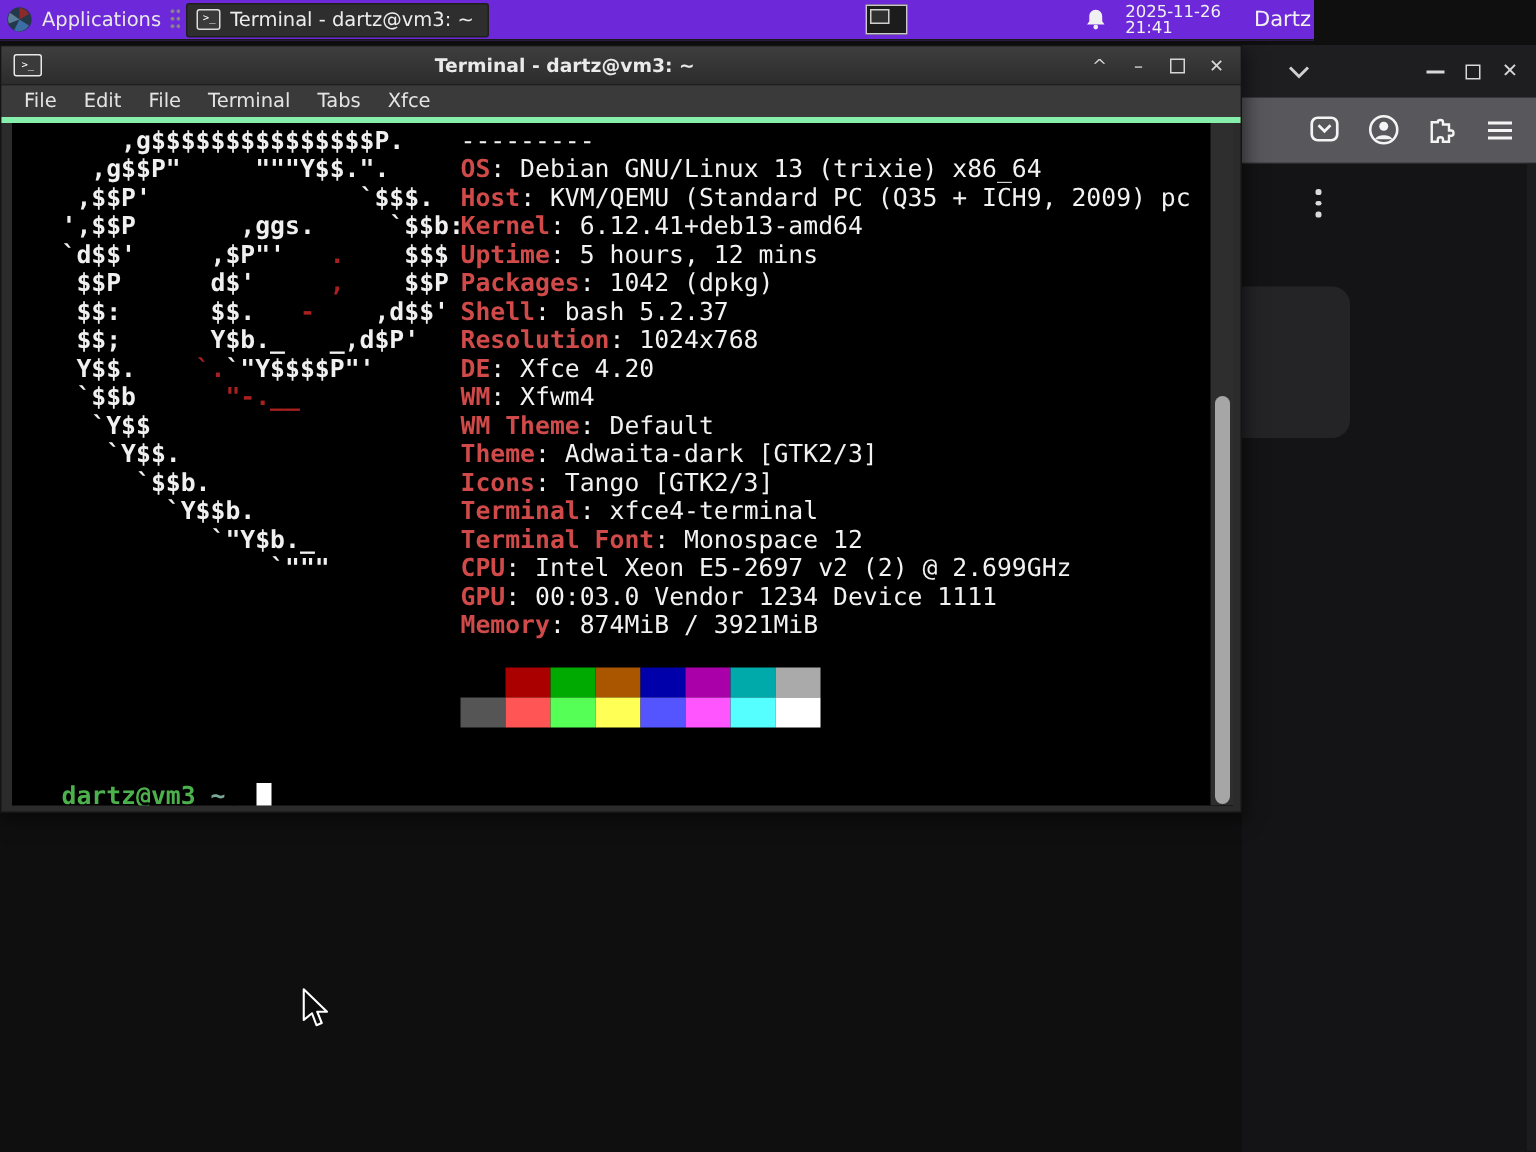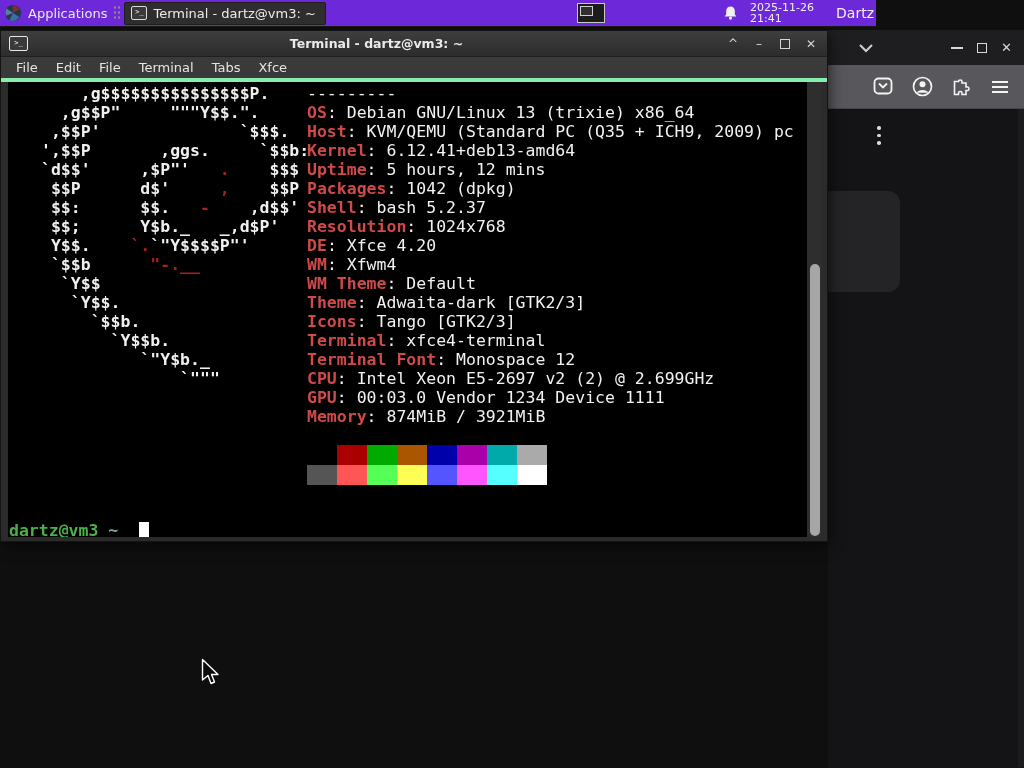--- a/index.html
+++ b/index.html
@@ -69,21 +69,21 @@
                     font-size:16.5px;line-height:19px;}
   .art{position:absolute;left:1px;top:2px;color:#f0f0f0;font-weight:bold;padding-left:32px;}
   .art .art-red{color:#a82020;}
   .info{position:absolute;left:299px;top:2px;color:#f2f2f2;}
   .info .lbl{color:#d04a4a;font-weight:bold;}
   .pal-row{position:absolute;left:299px;display:flex;}
   .pal-row.r1{top:363px;}
   .pal-row.r2{top:383px;}
   .pal-block{display:inline-block;width:30px;height:20px;}
   .prompt{position:absolute;left:1px;top:439px;}
-  .p-user{color:#4cb04c;font-weight:bold;}
+  .p-user{color:#4cb04c;font-weight:bold;padding-left:32px;}
   .p-path{color:#79a89a;font-weight:bold;}
   .cursor-block{display:inline-block;width:10px;height:17px;background:#ffffff;vertical-align:-3px;margin-left:1px;}
   .sb-track{position:absolute;right:0;top:0;width:15px;height:455px;background:#2e2e2e;}
   .sb-thumb{position:absolute;right:2px;top:182px;width:10px;height:272px;background:#a6a6a6;border-radius:5px;}
 
   .mouse-cursor{position:absolute;left:201px;top:658px;z-index:60;}
 </style>
 </head>
 <body>
 

